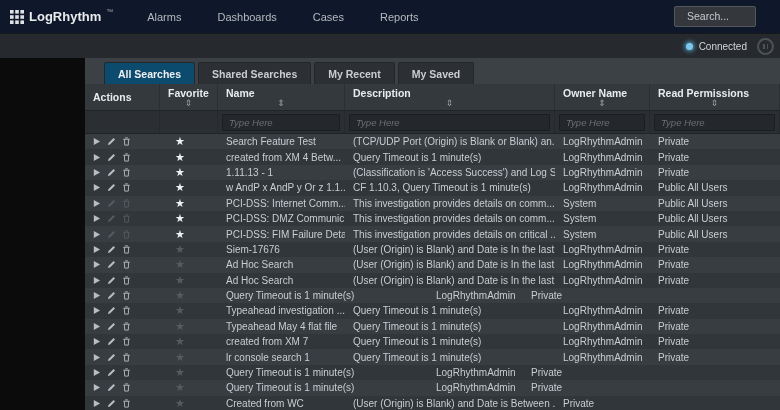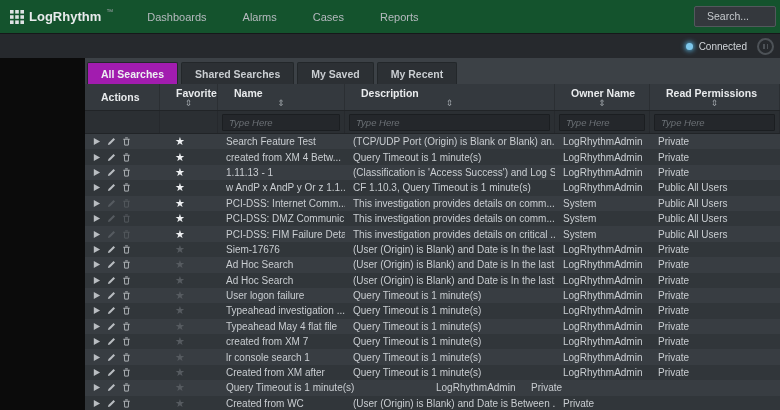--- a/index.html
+++ b/index.html
@@ -1,47 +1,47 @@
 <!DOCTYPE html>
 <html><head>
 <meta charset="utf-8">
 <style>
   html,body{margin:0;padding:0;}
   body{width:780px;height:410px;overflow:hidden;background:#0b0c0d;font-family:"Liberation Sans",sans-serif;}
   .screen{width:780px;height:410px;display:flex;flex-direction:column;}
 
   
-  .topbar{height:33px;flex:0 0 33px;background:#14532d;display:flex;align-items:stretch;}
+  .topbar{height:33px;flex:0 0 33px;background:#0f172a;display:flex;align-items:stretch;}
   .logo{display:flex;align-items:center;gap:5px;padding:0 16px 0 10px;color:#e9ebed;font-weight:bold;font-size:13px;}
   .logo .tm{font-size:7px;color:#9aa0a5;font-weight:normal;align-self:flex-start;margin-top:8px;}
   .nav{display:flex;align-items:stretch;}
   .nav-item{display:flex;align-items:center;padding:0 18px;font-size:11px;color:#b6babf;cursor:pointer;}
   .nav-item.active{background:#31363b;color:#e6e9eb;}
   .topbar-spacer{flex:1;}
-  .search-btn{align-self:center;margin-right:4px;background:#34383d;border:1px solid #53585d;color:#c6cace;font-size:10.5px;padding:3px 26px 4px 12px;border-radius:2px;font-family:inherit;text-align:left;}
+  .search-btn{align-self:center;margin-right:24px;background:#34383d;border:1px solid #53585d;color:#c6cace;font-size:10.5px;padding:3px 26px 4px 12px;border-radius:2px;font-family:inherit;text-align:left;}
 
   
   .statusbar{height:25px;flex:0 0 25px;background:#26292d;display:flex;align-items:center;justify-content:flex-end;gap:6px;padding-right:6px;box-sizing:border-box;border-top:1px solid #16181a;}
   .conn-dot{width:7px;height:7px;border-radius:50%;background:#7ec8ec;box-shadow:0 0 5px 1px #58b2de;}
   .conn-text{font-size:10px;color:#d2d6da;}
   .pause-btn{width:13px;height:13px;border-radius:50%;border:2px solid #4d5257;display:flex;align-items:center;justify-content:center;gap:2px;margin-left:4px;cursor:pointer;}
   .pause-btn i{display:block;width:1.5px;height:5px;background:#4d5257;}
 
   
   .content{flex:1;display:flex;min-height:0;}
   .gutter{width:85px;flex:0 0 85px;background:#0b0b0b;}
   .main{flex:1;background:#3c4146;display:flex;flex-direction:column;min-width:0;}
 
   .tabs{display:flex;gap:3px;padding:4px 0 0 2px;height:26px;box-sizing:border-box;}
   .tab{background:#2c3034;border:1px solid #23272a;border-bottom:none;color:#c9cdd1;font-size:10.5px;font-weight:bold;padding:0 13px;display:flex;align-items:center;border-radius:2px 2px 0 0;cursor:pointer;white-space:nowrap;}
-  .tab.active{background:#a21caf;color:#eef0f2;}
+  .tab.active{background:#0c4a6e;color:#eef0f2;margin-left:17px;}
 
   .thead{display:flex;height:26px;flex:0 0 26px;background:#34393e;border-bottom:1px solid #212427;}
   .th{box-sizing:border-box;border-right:1px solid #2b2f33;display:flex;flex-direction:column;justify-content:center;min-width:0;}
-  .th .lbl{font-size:10.5px;font-weight:bold;color:#e9ebed;padding:0 16px;white-space:nowrap;overflow:hidden;}
+  .th .lbl{font-size:10.5px;font-weight:bold;color:#e9ebed;padding:0 8px;white-space:nowrap;overflow:hidden;}
   .th .sort{font-size:9px;color:#9aa0a5;text-align:center;line-height:8px;cursor:pointer;}
 
   .filters{display:flex;height:22px;flex:0 0 22px;background:#2b2f33;border-bottom:1px solid #212427;}
   .fc{box-sizing:border-box;border-right:1px solid #26292d;display:flex;align-items:center;padding:0 4px;min-width:0;}
   .fc input{width:100%;background:#24272b;border:1px solid #1b1e21;color:#c6cace;font-size:9.5px;font-style:italic;padding:2px 6px;box-sizing:border-box;font-family:inherit;border-radius:1px;}
   .fc input::placeholder{color:#6b7075;font-style:italic;opacity:1;}
 
   .tbody{flex:1;overflow:hidden;}
   .row{display:flex;height:15.4px;align-items:stretch;background:#383d42;}
   .row.alt{background:#31363a;}
@@ -68,22 +68,22 @@
           <rect x="5.2" y="5.2" width="3.6" height="3.6"></rect>
           <rect x="10.4" y="5.2" width="3.6" height="3.6"></rect>
           <rect x="0" y="10.4" width="3.6" height="3.6"></rect>
           <rect x="5.2" y="10.4" width="3.6" height="3.6"></rect>
           <rect x="10.4" y="10.4" width="3.6" height="3.6"></rect>
         </svg>
       <span>LogRhythm</span>
       <span class="tm">™</span>
     </div>
     <nav class="nav">
+        <div class="nav-item">Alarms</div>
         <div class="nav-item">Dashboards</div>
-        <div class="nav-item">Alarms</div>
         <div class="nav-item">Cases</div>
         <div class="nav-item">Reports</div>
       </nav>
     <div class="topbar-spacer"></div>
     <button class="search-btn">Search...</button>
   </header>
 
   <div class="statusbar">
     <span class="conn-dot"></span>
     <span class="conn-text">Connected</span>
@@ -92,22 +92,22 @@
         <i></i>
       </span>
   </div>
 
   <div class="content">
     <div class="gutter"></div>
     <div class="main">
       <div class="tabs">
           <div class="tab active">All Searches</div>
           <div class="tab">Shared Searches</div>
+          <div class="tab">My Recent</div>
           <div class="tab">My Saved</div>
-          <div class="tab">My Recent</div>
         </div>
       <div class="thead">
           <div class="th" style="flex: 0 0 75px; width: 75px;">
             <div class="lbl">Actions</div>
           </div>
           <div class="th" style="flex: 0 0 58px; width: 58px;">
             <div class="lbl">Favorite</div>
             <div class="sort">⇕</div>
           </div>
           <div class="th" style="flex: 0 0 127px; width: 127px;">
@@ -440,21 +440,20 @@
                 <svg width="9" height="9" viewBox="0 0 10 10" fill="none" stroke="currentColor" stroke-width="1">
                   <path d="M1.5 2.5 h7"></path>
                   <path d="M3.5 1 h3"></path>
                   <path d="M2.6 2.5 l.4 6.5 h4 l.4 -6.5"></path>
                 </svg>
               </span>
             </div>
             <div class="cell fav" style="flex: 0 0 58px; width: 58px;">
               <span class="star">★</span>
             </div>
-            <div class="cell" style="flex: 0 0 127px; width: 127px;">User logon failure</div>
             <div class="cell" style="flex: 0 0 210px; width: 210px;">Query Timeout is 1 minute(s)</div>
             <div class="cell" style="flex: 0 0 95px; width: 95px;">LogRhythmAdmin</div>
             <div class="cell" style="flex: 1 1 0%;">Private</div>
           </div>
           <div class="row alt">
             <div class="cell actions" style="flex: 0 0 75px; width: 75px;">
               <span class="icon-btn">
                 <svg width="9" height="9" viewBox="0 0 10 10">
                   <polygon points="2,1 9,5 2,9" fill="currentColor"></polygon>
                 </svg>
@@ -580,21 +579,20 @@
                 <svg width="9" height="9" viewBox="0 0 10 10" fill="none" stroke="currentColor" stroke-width="1">
                   <path d="M1.5 2.5 h7"></path>
                   <path d="M3.5 1 h3"></path>
                   <path d="M2.6 2.5 l.4 6.5 h4 l.4 -6.5"></path>
                 </svg>
               </span>
             </div>
             <div class="cell fav" style="flex: 0 0 58px; width: 58px;">
               <span class="star">★</span>
             </div>
-            <div class="cell" style="flex: 0 0 127px; width: 127px;">Created from XM after</div>
             <div class="cell" style="flex: 0 0 210px; width: 210px;">Query Timeout is 1 minute(s)</div>
             <div class="cell" style="flex: 0 0 95px; width: 95px;">LogRhythmAdmin</div>
             <div class="cell" style="flex: 1 1 0%;">Private</div>
           </div>
           <div class="row">
             <div class="cell actions" style="flex: 0 0 75px; width: 75px;">
               <span class="icon-btn">
                 <svg width="9" height="9" viewBox="0 0 10 10">
                   <polygon points="2,1 9,5 2,9" fill="currentColor"></polygon>
                 </svg>

